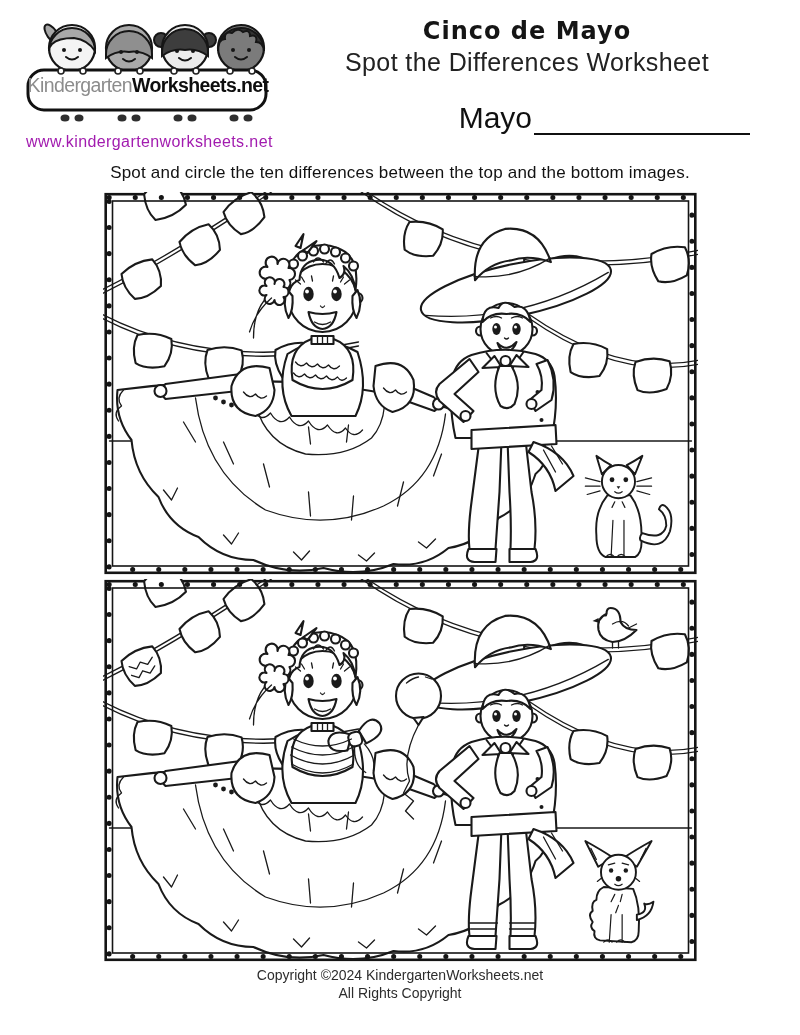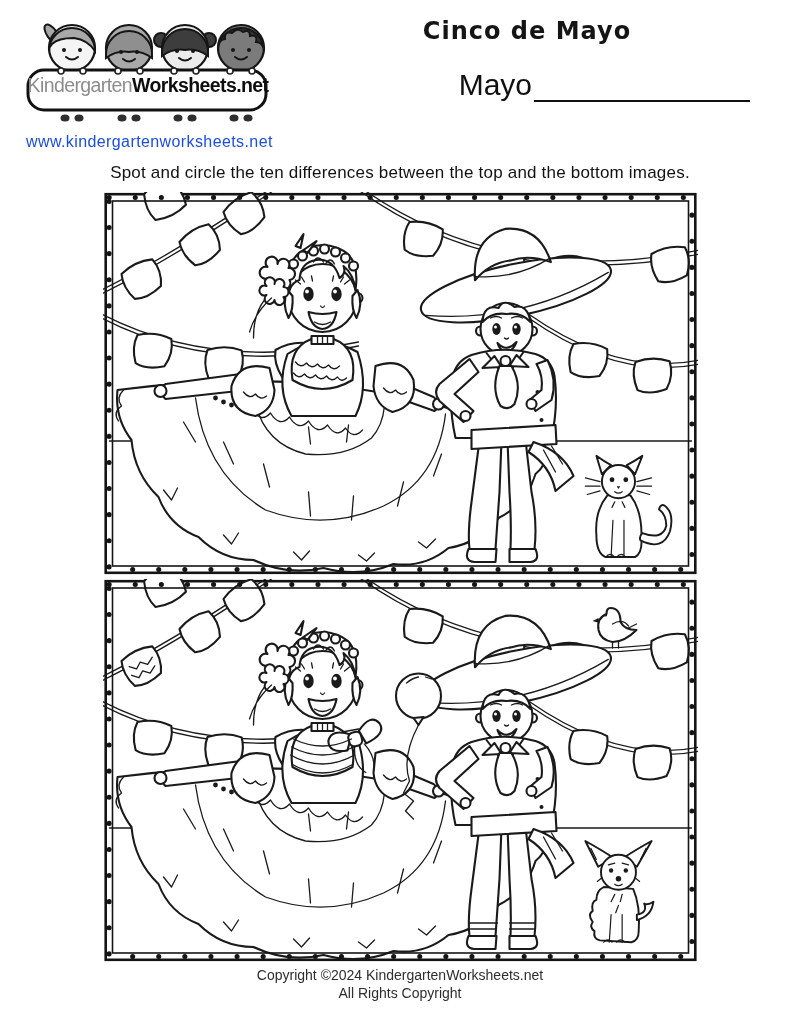--- a/index.html
+++ b/index.html
@@ -4,21 +4,21 @@
 <style>
   html,body{margin:0;padding:0;background:#fff;}
   body{width:800px;height:1035px;font-family:"Liberation Sans",sans-serif;color:#151515;overflow:hidden;}
   .page{position:relative;width:800px;height:1035px;background:#fff;}
   header{display:flex;align-items:flex-start;padding:16px 24px 0 26px;}
   
   .logo{position:relative;width:252px;flex:0 0 252px;}
   .logo-box-text{position:absolute;left:0;top:58px;width:244px;height:38px;display:flex;justify-content:center;letter-spacing:-0.6px;font-size:19.5px;white-space:nowrap;}
   .lg-gray{color:#8c8c8c;font-weight:400;}
   .lg-black{color:#0e0e0e;font-weight:700;}
-  .logo-url{margin-top:1px;font-size:16px;color:#1d4ed8;letter-spacing:0.4px;}
+  .logo-url{margin-top:1px;font-size:16px;color:#a21caf;letter-spacing:0.4px;}
   
   .head-main{flex:1;text-align:center;padding-top:2px;}
   .title{font-family:"DejaVu Sans",sans-serif;font-size:24px;font-weight:600;letter-spacing:1px;margin:0;line-height:1.1;}
   .subtitle{font-size:25px;font-weight:400;color:#222;letter-spacing:0.4px;margin:4px 0 0 0;line-height:1.15;}
   .name-row{display:flex;justify-content:flex-end;align-items:flex-end;margin-top:20px;padding-right:26px;font-size:30px;color:#101010;}
   .name-line{display:inline-block;width:216px;height:36px;border-bottom:2.5px solid #101010;margin-left:2px;}
   .instruction{text-align:center;font-size:17px;color:#121212;letter-spacing:0.2px;margin:12px 0 0 0;}
   .scenes{width:595px;margin:9px auto 0 auto;display:flex;flex-direction:column;gap:4px;}
   .scene{display:block;width:595px;height:383px;}
   footer{text-align:center;font-size:14px;color:#2d2d2d;line-height:1.32;margin-top:4px;}
@@ -290,20 +290,21 @@
       </svg>
       <div class="logo-box-text">
         <span class="lg-gray">Kindergarten</span>
           <span class="lg-black">Worksheets.net</span>
       </div>
       <div class="logo-url">www.kindergartenworksheets.net</div>
     </div>
 
     <div class="head-main">
       <h1 class="title">Cinco de Mayo</h1>
+      <h2 class="subtitle">Spot the Differences Worksheet</h2>
       <div class="name-row">
         <span>Mayo</span>
           <span class="name-line"></span>
       </div>
     </div>
   </header>
 
   <p class="instruction">Spot and circle the ten differences between the top and the bottom images.</p>
 
   <div class="scenes">

